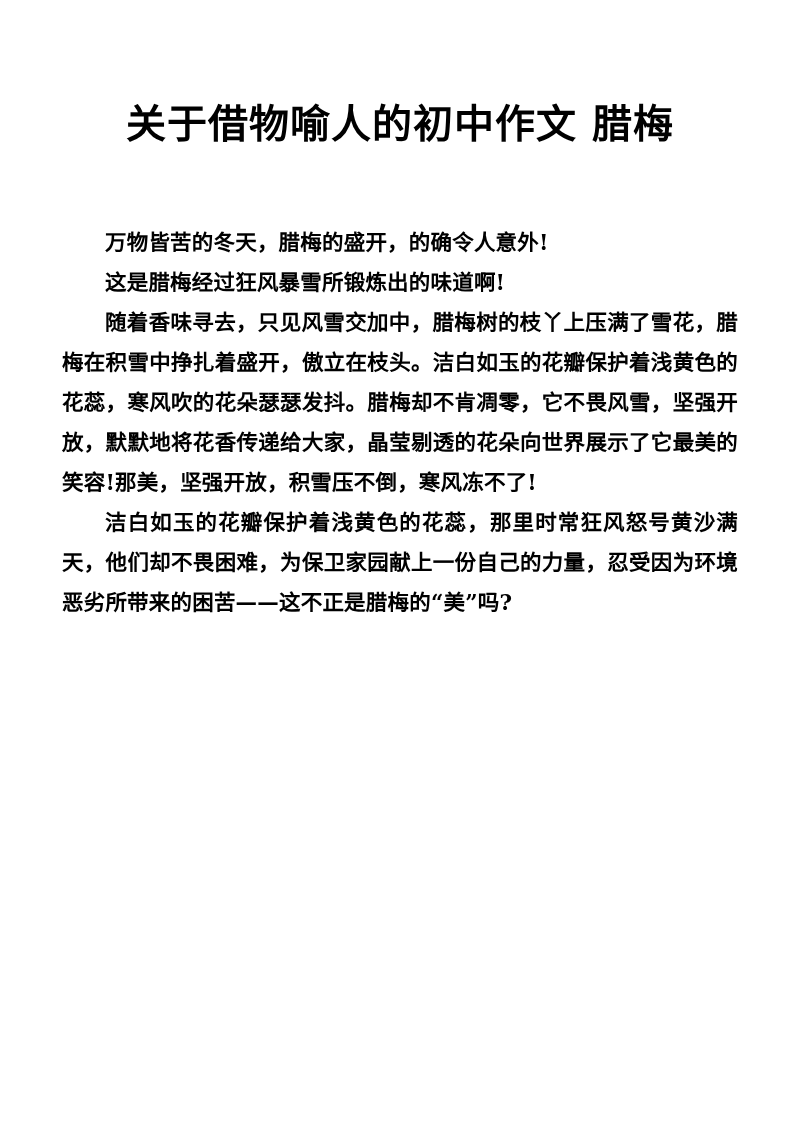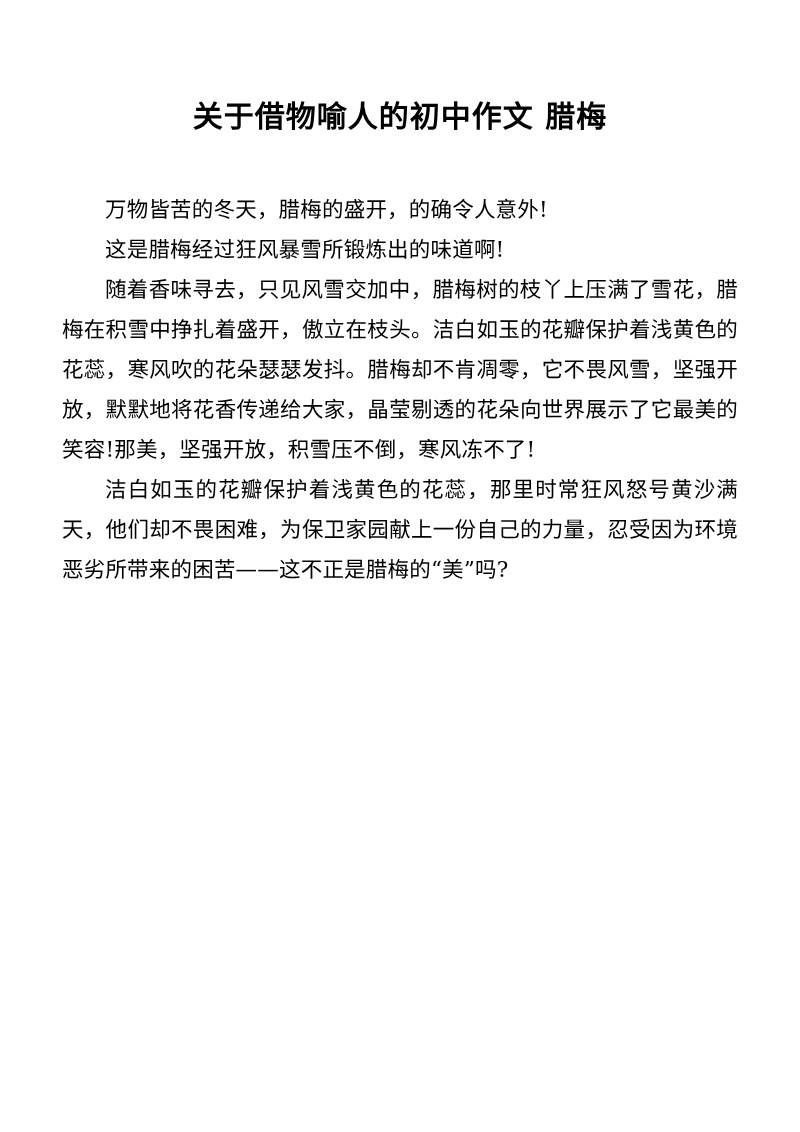--- a/index.html
+++ b/index.html
@@ -16,31 +16,32 @@
   }
   .page {
     width: 800px;
     height: 1132px;
     box-sizing: border-box;
     padding: 78px 62px 40px 62px;
     position: relative;
     background: #ffffff;
   }
   .doc-title {
-    font-size: 30px;
+    font-size: 40px;
     font-weight: bold;
     text-align: center;
     letter-spacing: 1px;
     line-height: 1.4;
     margin: 18px 0 0 0;
     padding: 0;
     font-family: "DejaVu Serif", "Liberation Serif", serif;
   }
   .body-block {
-    margin-top: 52px;
+    margin-top: 71px;
+    font-weight: bold;
   }
   .para {
     font-size: 21.5px;
     line-height: 40px;
     text-align: justify;
     text-justify: inter-ideograph;
     margin: 0;
     padding: 0;
     text-indent: 2em;
     letter-spacing: 0.2px;

